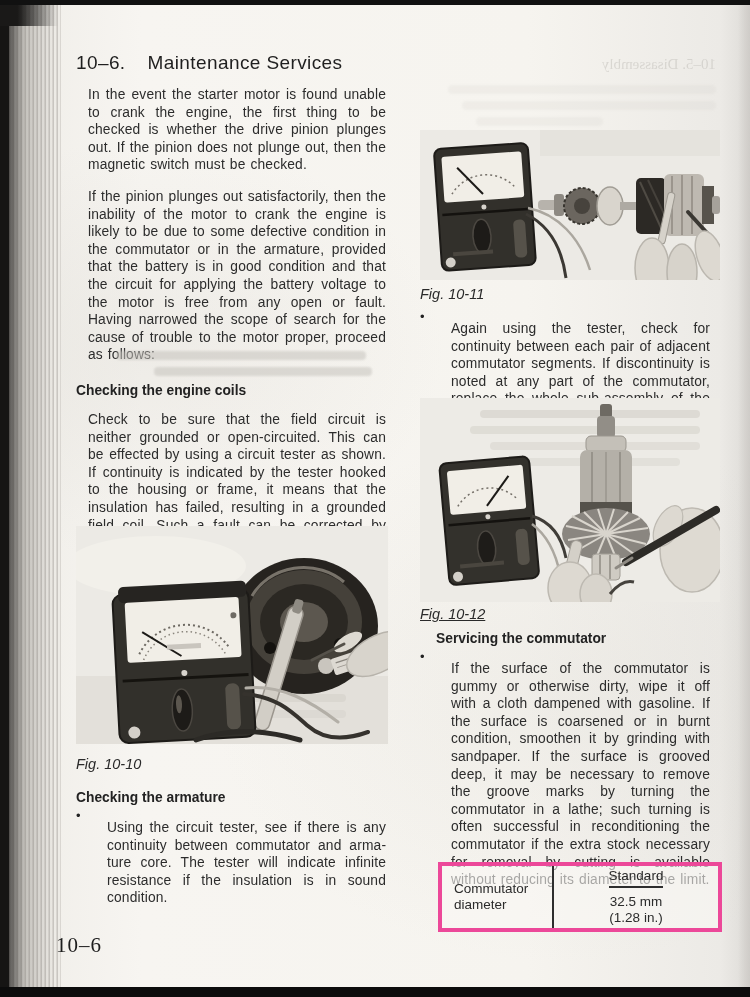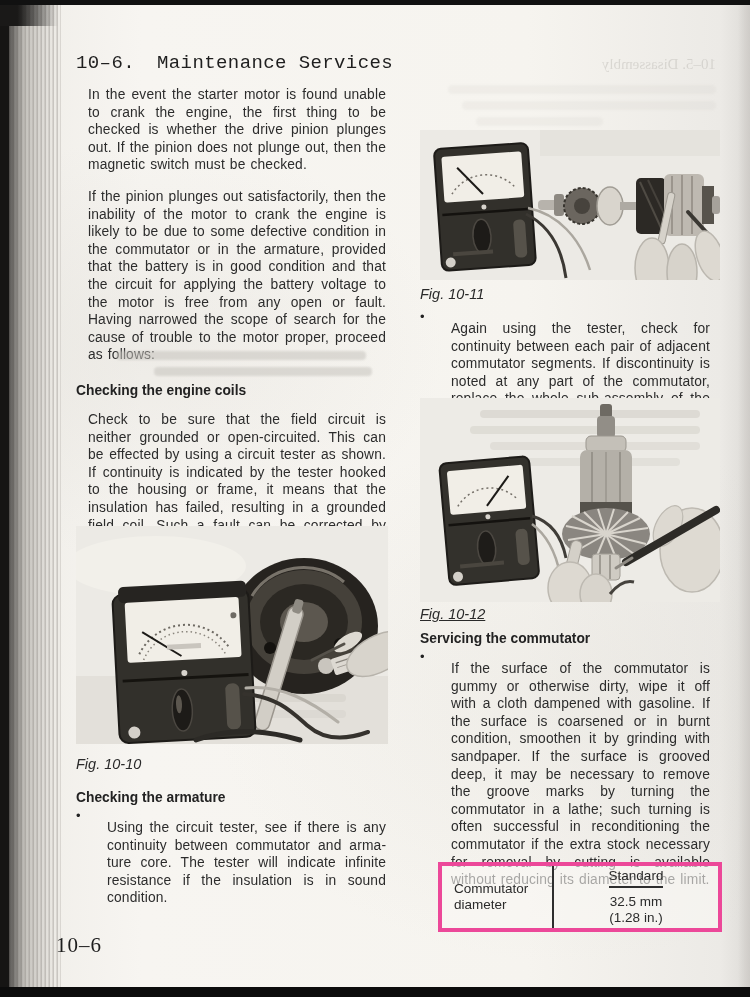--- a/index.html
+++ b/index.html
@@ -19,21 +19,21 @@
      repeating-linear-gradient(90deg,#c9c6c1 0 1px,#edebe6 1px 3px,#d9d6d1 3px 4px);}
   .edge-top{position:absolute;top:0;left:0;right:0;height:5px;background:#111;}
   .edge-bottom{position:absolute;bottom:0;left:0;right:0;height:10px;background:#0c0c0c;}
   .edge-right{position:absolute;top:5px;bottom:10px;right:0;width:12px;
      background:linear-gradient(270deg,#cfccc8,rgba(250,248,244,0));}
   
   .col{position:absolute;}
   .col-left{left:76px;top:52px;width:322px;height:910px;}
   .col-right{left:420px;top:48px;width:302px;height:920px;}
   .blk{position:absolute;left:0;right:0;margin:0;}
-  .sec-title{font-family:Liberation Mono, monospace;font-size:19px;letter-spacing:.4px;color:#1f1f1f;}
+  .sec-title{font-family:Liberation Sans, sans-serif;font-size:19px;letter-spacing:.4px;color:#1f1f1f;}
   .sec-title .num{margin-right:22px;}
   p.body{font-size:13.8px;line-height:17.6px;letter-spacing:.15px;word-spacing:1px;
          text-align:justify;color:#2c2c2c;margin:12px;}
   h3.sub{font-size:13.8px;line-height:17px;font-weight:bold;color:#222;margin:0;}
   .caption{font-style:italic;font-size:14.5px;color:#2a2a2a;}
   .bullet-row{display:flex;}
   .bullet-glyph{width:19px;flex:0 0 19px;font-size:13px;line-height:17.6px;color:#222;}
   .bullet-row p.body{flex:1;}
   .page-num{position:absolute;left:56px;top:933px;font-family:"Liberation Serif", serif;
             font-size:21px;letter-spacing:1px;color:#1d1d1d;}
@@ -278,21 +278,21 @@
       <line x1="212" y1="160" x2="196" y2="170" stroke="#8e8a83" stroke-width="3" stroke-linecap="round"></line>
 
       <rect x="146" y="142" width="11" height="54" rx="5" transform="rotate(14 151 168)" fill="#d4d0c8" stroke="#a39f97" stroke-width="1"></rect>
       <ellipse cx="150" cy="190" rx="22" ry="26" fill="#ddd9d1" stroke="#bdb9b1" stroke-width="1.5"></ellipse>
       <ellipse cx="176" cy="196" rx="16" ry="20" fill="#d8d4cc" stroke="#bdb9b1" stroke-width="1.5"></ellipse>
       <path d="M190,196 C 198,186 206,182 214,184" stroke="#45423d" stroke-width="3" fill="none"></path>
     </svg>
 
     <div class="caption blk" style="top:558px;text-decoration:underline;">Fig. 10-12</div>
 
-    <h3 class="sub blk" style="top:582px;">Servicing the commutator</h3>
+    <h3 class="sub blk" style="top:582px;margin-left:16px;">Servicing the commutator</h3>
 
     <div class="blk bullet-row" style="top:600px;">
       <span class="bullet-glyph">•</span>
       <p class="body">If the surface of the commutator is gummy or otherwise dirty, wipe it off with a cloth dampened with gasoline. If the surface is coarsened or in burnt condition, smoothen it by grinding with sandpaper. If the surface is grooved deep, it may be necessary to remove the groove marks by turning the commutator in a lathe; such turning is often successful in reconditioning the commutator if the extra stock necessary for removal by cutting is available without reducing its dia­meter to the limit.</p>
     </div>
 
     <div class="spec-table" style="top:814px;">
       <div class="spec-left">Commutator diameter</div>
       <div class="spec-right">
         <div class="spec-header">Standard</div>

